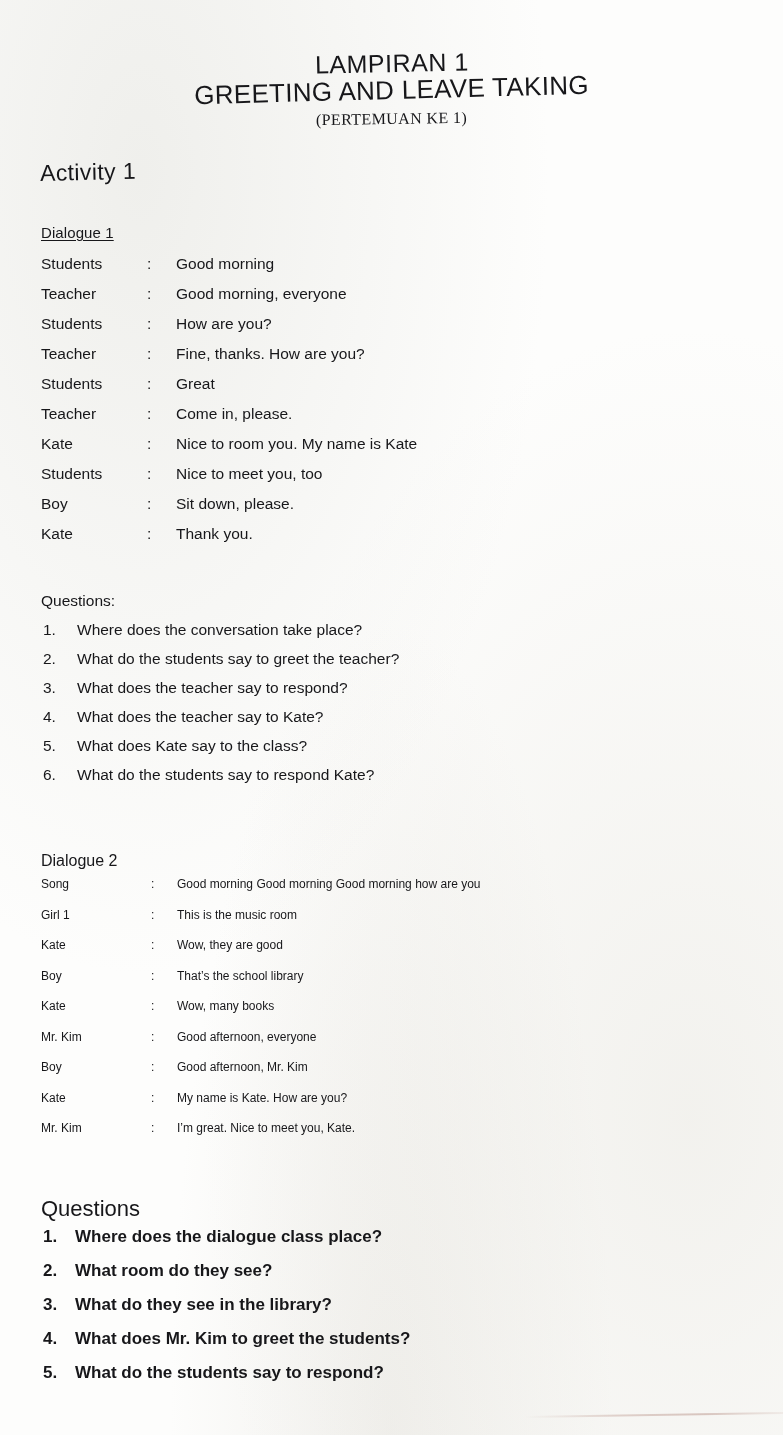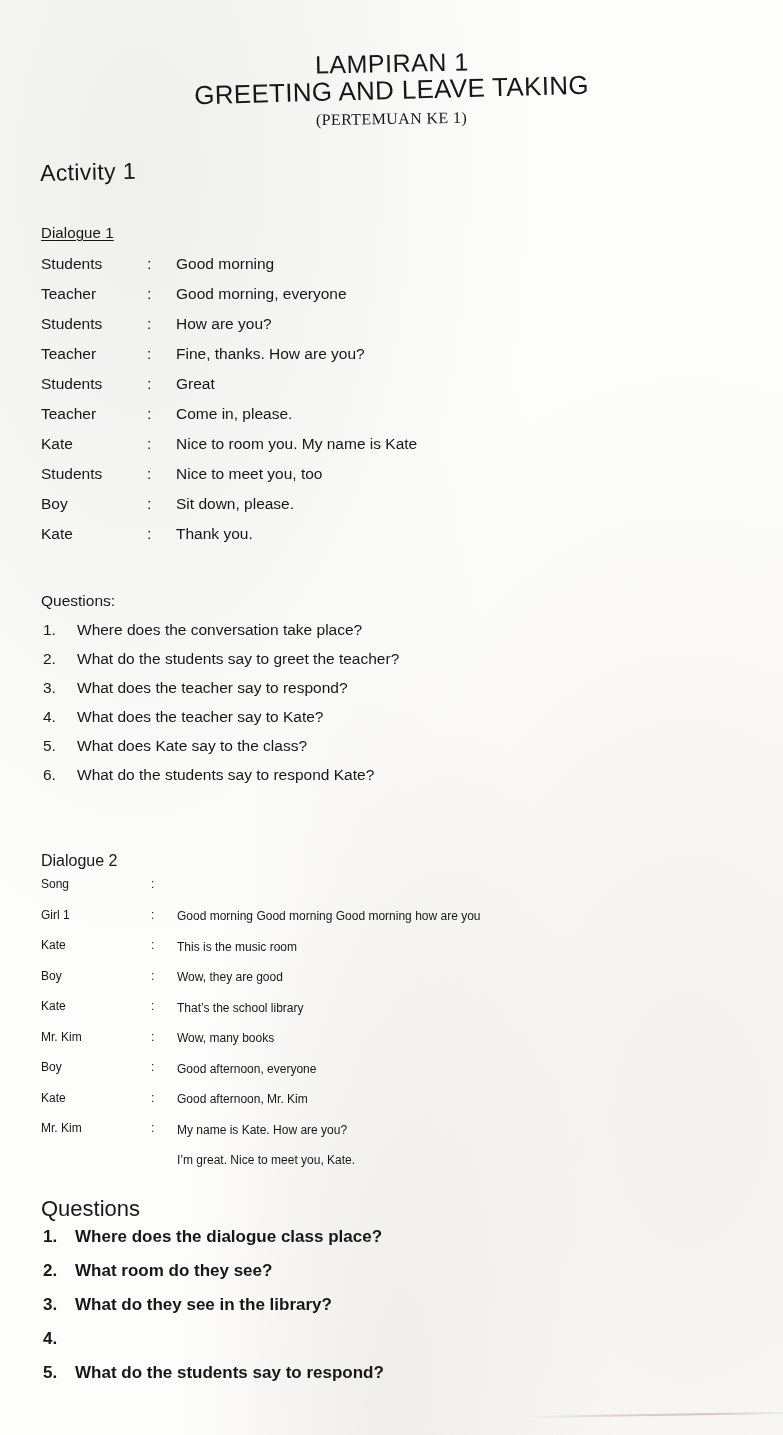--- a/index.html
+++ b/index.html
@@ -123,21 +123,21 @@
     position: absolute;
     top: 0;
   }
   .dlg-text {
     position: absolute;
     top: 0;
   }
   .dlg.d1 .dlg-colon { left: 147px; }
   .dlg.d1 .dlg-text  { left: 176px; }
   .dlg.d2 .dlg-colon { left: 151px; }
-  .dlg.d2 .dlg-text  { left: 177px; margin-top: 32px; }
+  .dlg.d2 .dlg-text  { left: 177px; }
 
   
   .q-block { position: absolute; left: 0; width: 783px; }
   .q-block.q1 { top: 592px; }
   .q-block.q2 { top: 1196px; }
 
   .q-label {
     position: absolute;
     left: 41px;
     top: 0;
@@ -316,20 +316,21 @@
       <div class="q-row">
         <span class="q-num">2.</span>
         <span class="q-text">What room do they see?</span>
       </div>
       <div class="q-row">
         <span class="q-num">3.</span>
         <span class="q-text">What do they see in the library?</span>
       </div>
       <div class="q-row">
         <span class="q-num">4.</span>
+        <span class="q-text">What does Mr. Kim to greet the students?</span>
       </div>
       <div class="q-row">
         <span class="q-num">5.</span>
         <span class="q-text">What do the students say to respond?</span>
       </div>
     </div>
   </div>
 
   <div class="scan-edge"></div>
 

